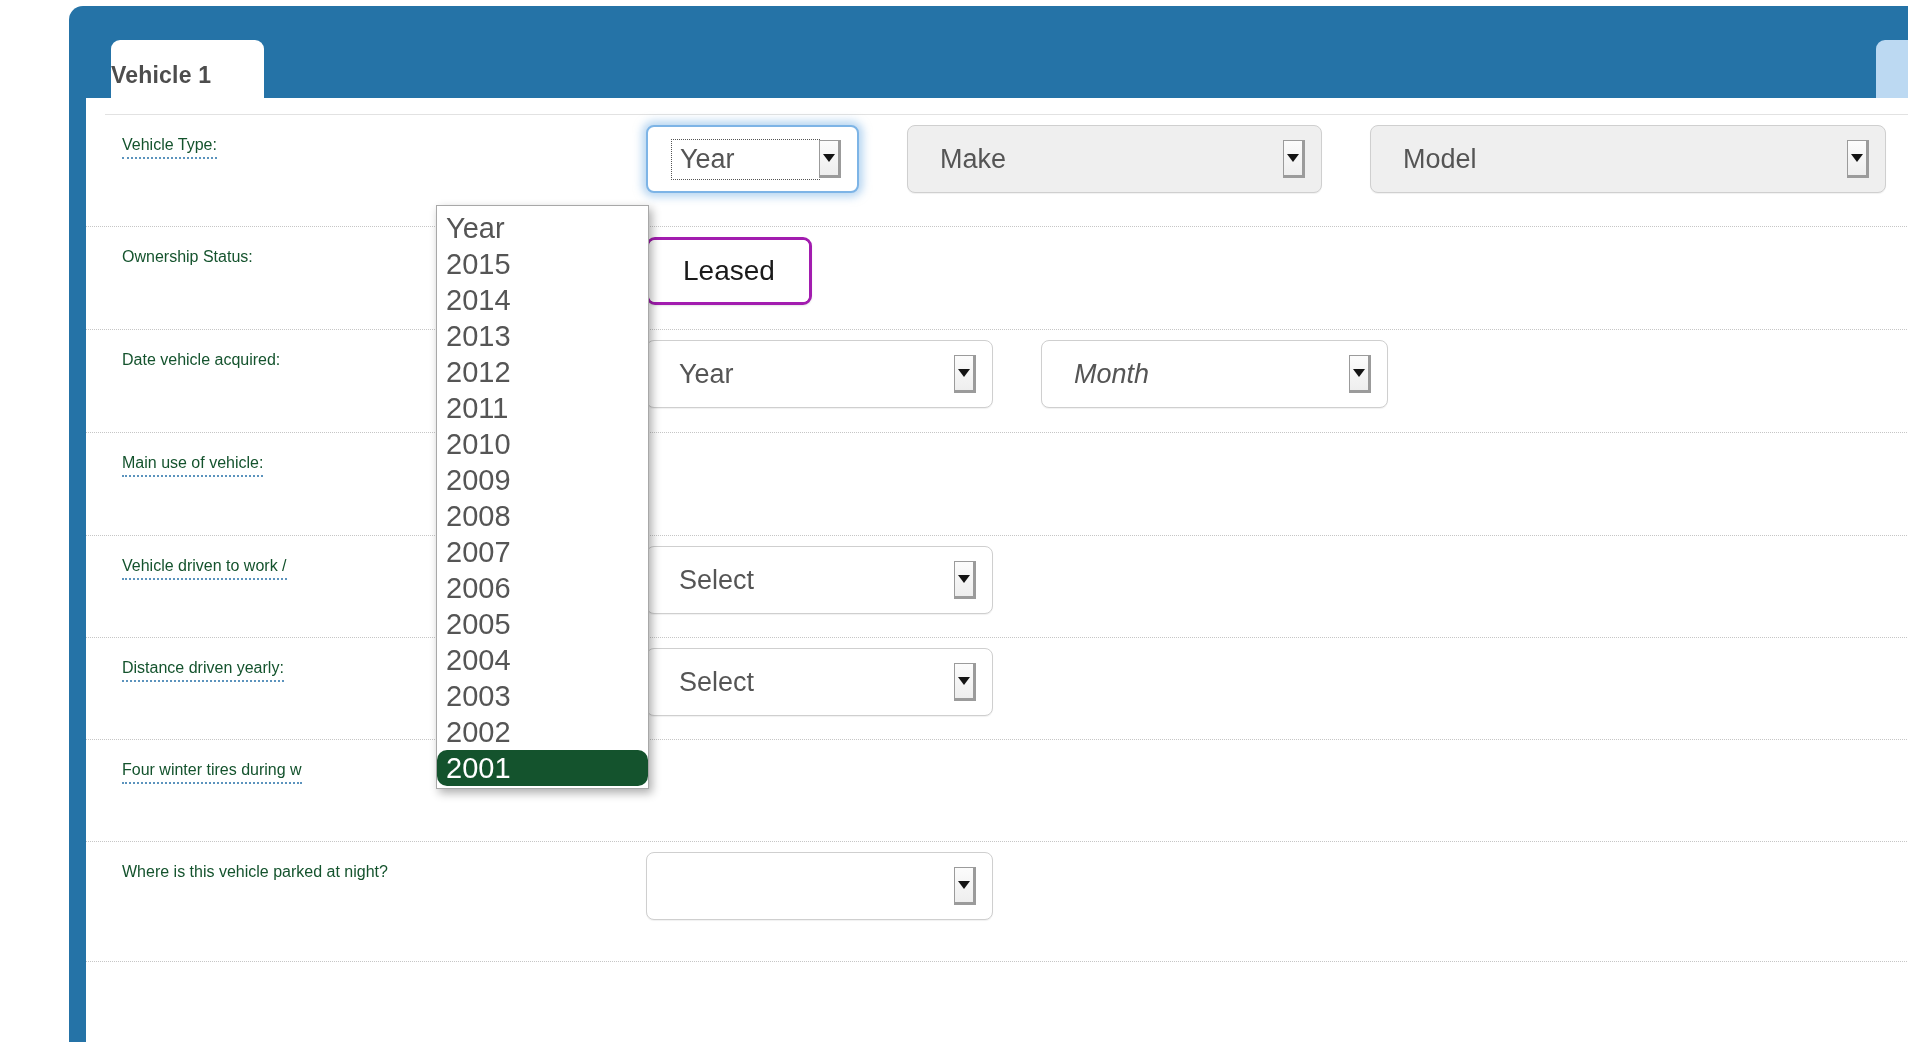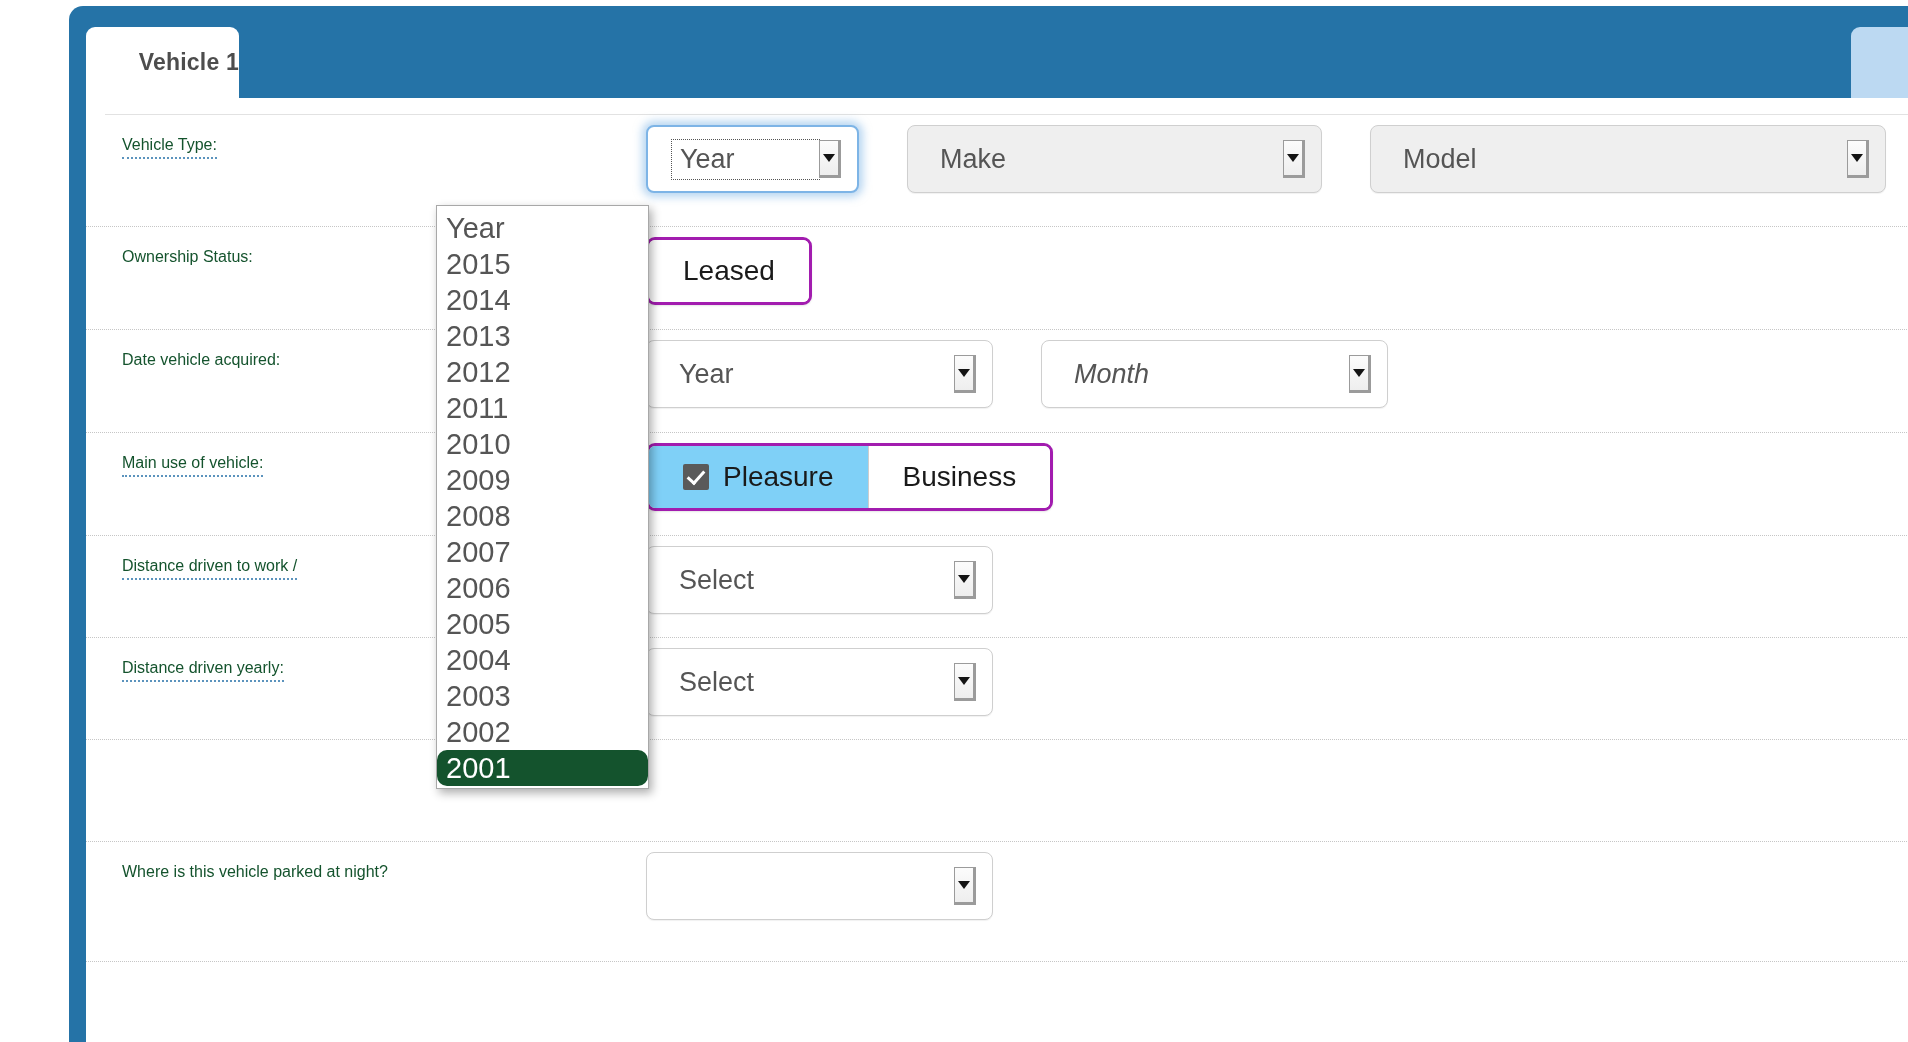--- a/index.html
+++ b/index.html
@@ -21,26 +21,27 @@
   }
 
   
   .tab-strip {
     position: absolute;
     left: 0; top: 0;
     width: 1900px; height: 92px;
   }
   .tab {
     position: absolute;
-    top: 21px;
+    top: 34px;
     height: 71px;
     border-radius: 9px 9px 0 0;
     display: flex;
     align-items: center;
-    justify-content: flex-end;
+    justify-content: flex-start;
+    margin-left: 25px;
   }
   .tab-active {
     left: 17px;
     width: 153px;
     background: #ffffff;
   }
   .tab-active .tab-label {
     font-size: 23px;
     font-weight: bold;
     color: #4d4d4d;
@@ -276,34 +277,23 @@
             <div class="sel" style="width: 347px; font-style: italic;">
               <span class="sel-text">Month</span>
               <span class="sel-arrow">
                 <i></i>
               </span>
             </div>
           </div>
         </div>
         <div class="row" style="height: 103px;">
           <div class="row-label hinted">Main use of vehicle:</div>
-          <div class="row-fields">
-            <div class="toggle-group">
-              <div class="toggle-btn active">
-                <span class="chk"></span>
-                <span>Pleasure</span>
-              </div>
-              <div class="toggle-btn">
-                <span>Business</span>
-              </div>
-            </div>
-          </div>
         </div>
         <div class="row" style="height: 102px;">
-          <div class="row-label hinted">Distance driven to work /</div>
+          <div class="row-label hinted">Vehicle driven to work /</div>
           <div class="row-fields">
             <div class="sel" style="width: 347px;">
               <span class="sel-text">Select</span>
               <span class="sel-arrow">
                 <i></i>
               </span>
             </div>
           </div>
         </div>
         <div class="row" style="height: 102px;">
@@ -311,20 +301,21 @@
           <div class="row-fields">
             <div class="sel" style="width: 347px;">
               <span class="sel-text">Select</span>
               <span class="sel-arrow">
                 <i></i>
               </span>
             </div>
           </div>
         </div>
         <div class="row" style="height: 102px;">
+          <div class="row-label hinted">Four winter tires during w</div>
         </div>
         <div class="row" style="height: 120px;">
           <div class="row-label">Where is this vehicle parked at night?</div>
           <div class="row-fields">
             <div class="sel" style="width: 347px;">
               <span class="sel-text"></span>
               <span class="sel-arrow">
                 <i></i>
               </span>
             </div>

